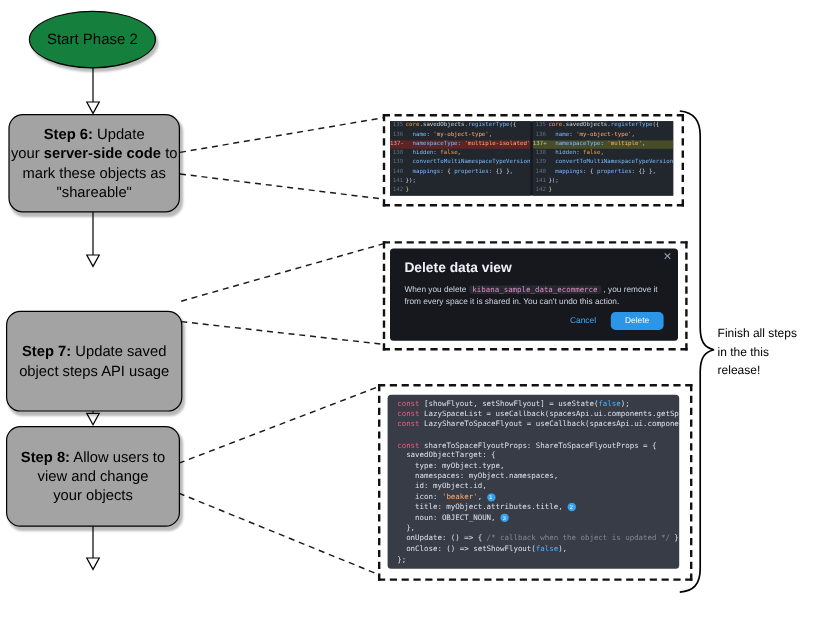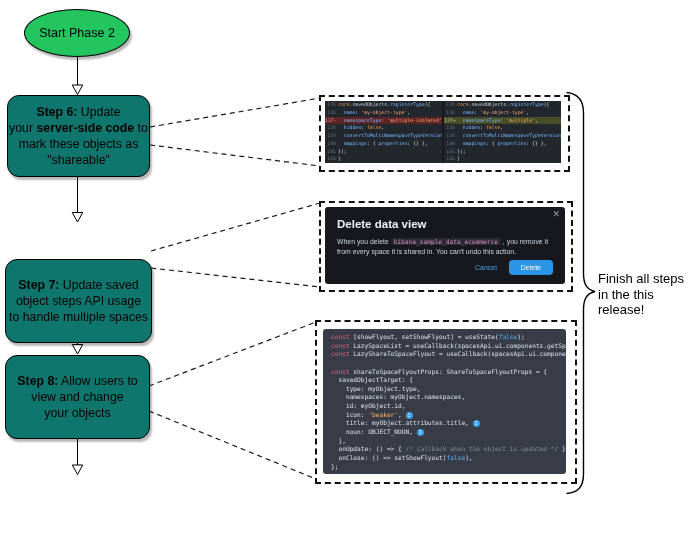--- a/index.html
+++ b/index.html
@@ -1,35 +1,35 @@
 <!DOCTYPE html>
 <html><head>
 <meta charset="utf-8">
 <style>
   html,body{margin:0;padding:0;background:#fff;}
   .canvas{position:relative;width:691px;height:535px;background:#fff;overflow:hidden;
           font-family:"Liberation Sans",sans-serif;color:#000;}
   .overlay{position:absolute;left:0;top:0;width:691px;height:535px;pointer-events:none;}
 
   
-  .ellipse{position:absolute;border:1px solid #000;border-radius:50%;background:#22c55e;
+  .ellipse{position:absolute;border:1px solid #000;border-radius:50%;background:#15803d;
            display:flex;align-items:center;justify-content:center;font-size:12.5px;
            box-shadow:2px 3px 2px rgba(0,0,0,0.28);}
   .start{left:24px;top:9px;width:104px;height:46px;}
   .finish{left:25px;top:474px;width:103px;height:49px;}
-  .stepbox{position:absolute;border:1px solid #000;border-radius:12px;background:#0f766e;
+  .stepbox{position:absolute;border:1px solid #000;border-radius:12px;background:#a3a3a3;
            display:flex;flex-direction:column;align-items:center;justify-content:center;
            font-size:12.3px;line-height:16px;text-align:center;
            box-shadow:2px 3px 2px rgba(0,0,0,0.28);}
   .step6{left:7px;top:95px;width:141px;height:80px;}
   .step7{left:5px;top:223px;width:145px;height:82px;margin-top:36px;}
   .step8{left:5px;top:355px;width:143px;height:82px;}
   .b{font-weight:bold;}
 
-  .side-note{position:absolute;left:598px;top:271px;font-size:13px;line-height:15.5px;}
+  .side-note{position:absolute;left:598px;top:271px;font-size:10px;line-height:15.5px;}
 
   
   .panel{position:absolute;border:2px dashed #111;}
   .p1{left:319px;top:95px;width:247px;height:73px;}
   .p2{left:319px;top:201px;width:250px;height:87px;}
   .p3{left:315px;top:320px;width:258px;height:160px;}
 
   
   .diffwrap{position:absolute;left:4px;top:4px;width:236px;height:62px;background:#171b21;
             display:flex;gap:2px;font-family:"DejaVu Sans Mono",monospace;font-size:4.8px;}
@@ -115,21 +115,20 @@
 
   <div class="stepbox step6">
       <div><span class="b">Step 6:</span><span> Update</span></div>
       <div><span>your </span><span class="b">server-side code</span><span> to</span></div>
       <div><span>mark these objects as</span></div>
       <div><span>"shareable"</span></div>
     </div>
   <div class="stepbox step7">
       <div><span class="b">Step 7:</span><span> Update saved</span></div>
       <div><span>object steps API usage</span></div>
-      <div><span>to handle multiple spaces</span></div>
     </div>
   <div class="stepbox step8">
       <div><span class="b">Step 8:</span><span> Allow users to</span></div>
       <div><span>view and change</span></div>
       <div><span>your objects</span></div>
     </div>
 
 
   <div class="panel p1">
     <div class="diffwrap">

